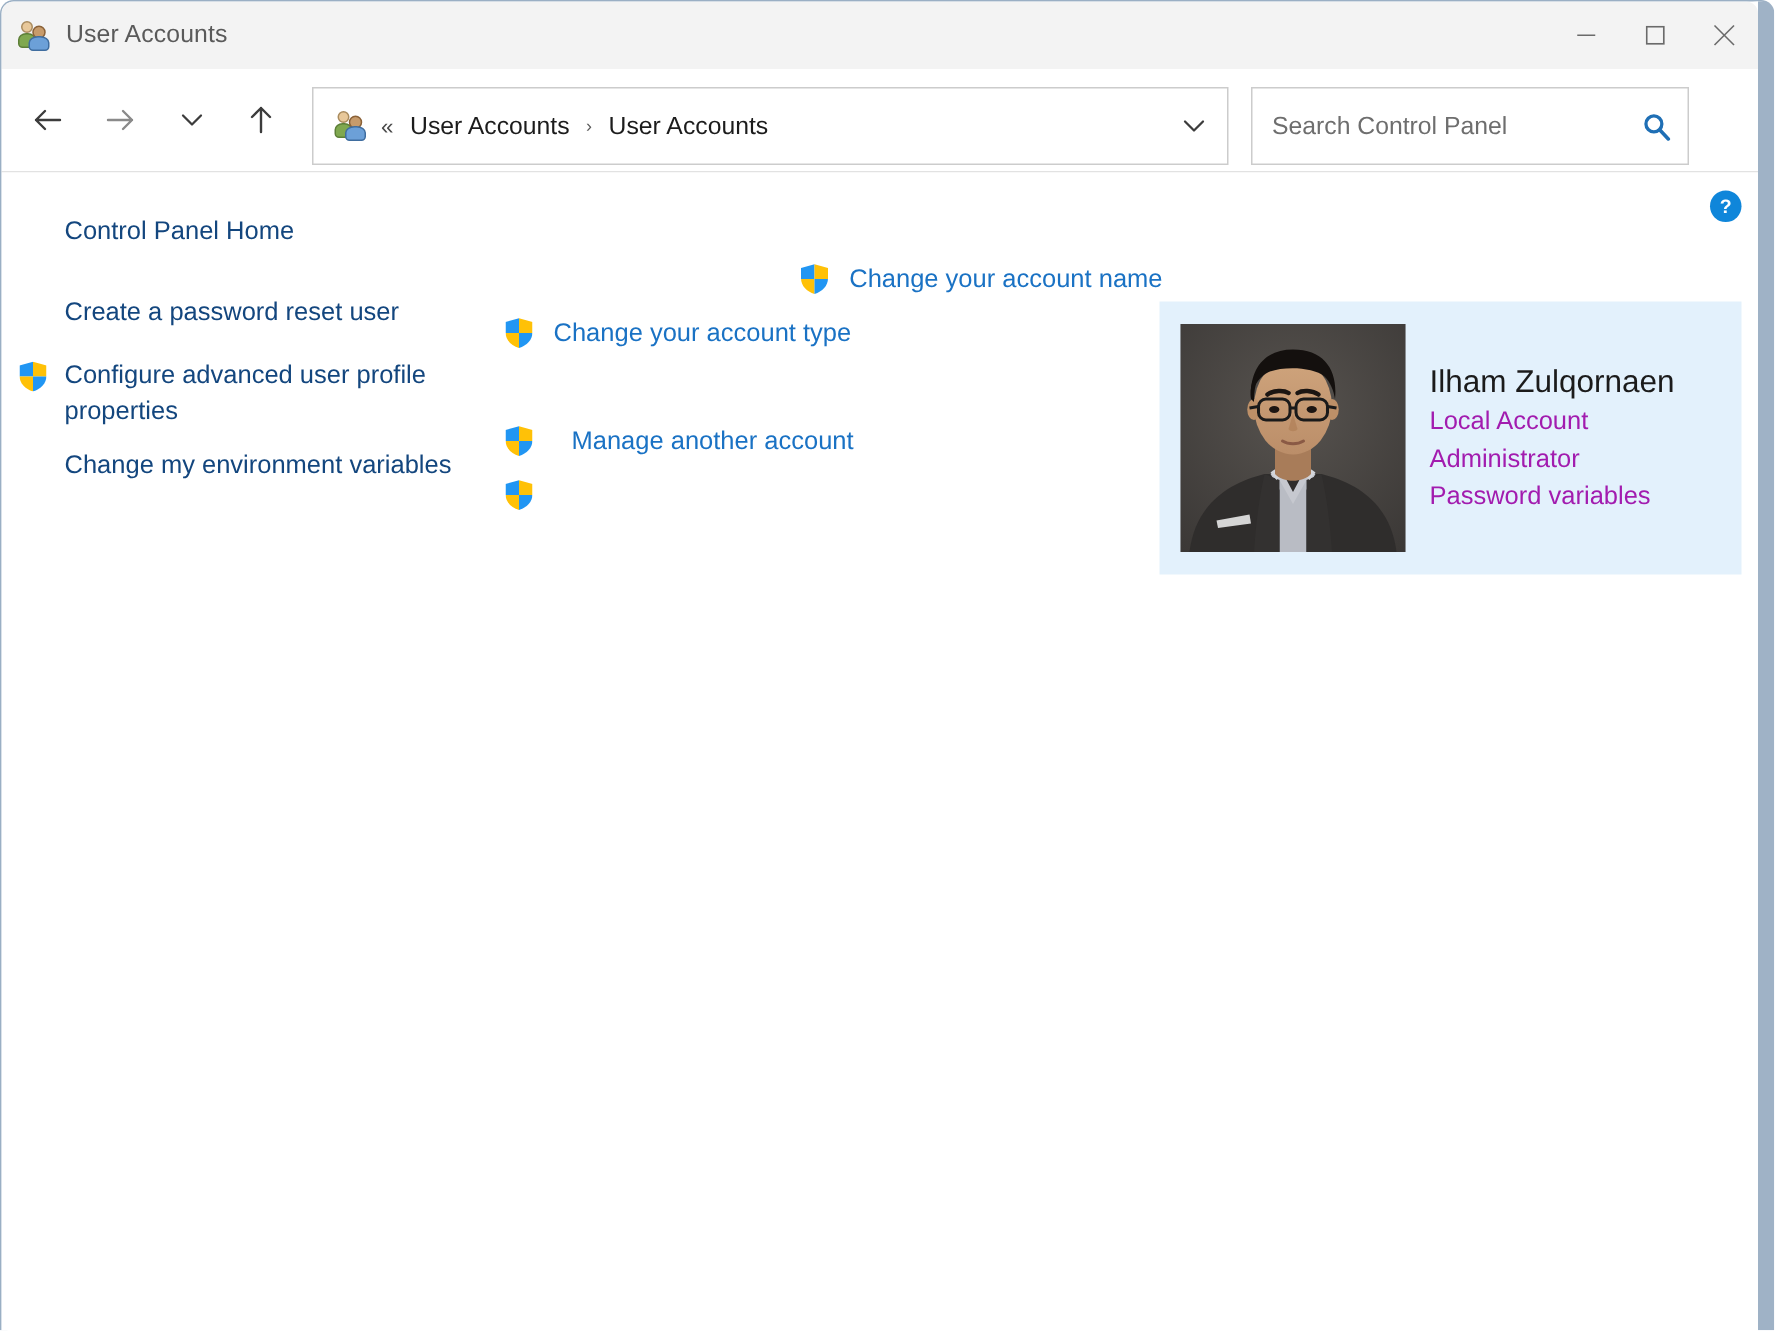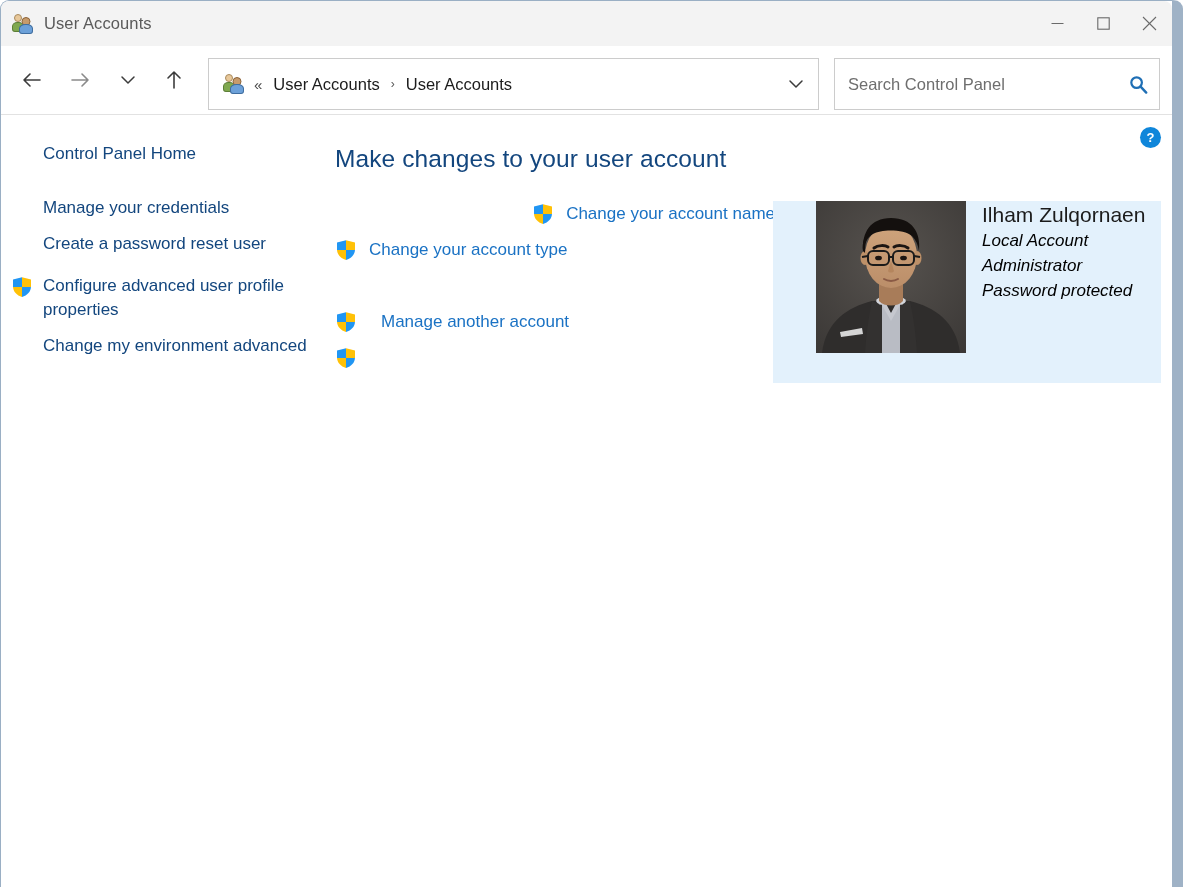--- a/index.html
+++ b/index.html
@@ -147,21 +147,21 @@
     position: absolute;
     left: 818px; top: 57px;
     width: 52px; height: 52px;
     display: flex; align-items: center; justify-content: center;
     color: #3c3c3c;
   }
 
   #searchbox {
     position: absolute;
     left: 833px; top: 57px;
-    width: 326px; height: 52px;
+    width: 292px; height: 52px;
     border: 1px solid #cccccc;
     background: #ffffff;
     display: flex;
     align-items: center;
   }
   #search-input {
     flex: 1;
     border: 0;
     outline: none;
     background: transparent;
@@ -280,21 +280,21 @@
   }
 
   
   #account-panel {
     position: absolute;
     left: 772px; top: 86px;
     width: 388px;
     height: 182px;
     background: #e3f1fc;
     display: flex;
-    padding-left: 29px;
+    align-items: center;
   }
   #avatar {
     position: relative;
     margin-left: 14px;
     width: 150px;
     height: 152px;
     overflow: hidden;
     flex: none;
     background: #4a4745;
   }
@@ -305,24 +305,23 @@
     flex-direction: column;
   }
   #account-name {
     font-size: 21px;
     color: #1b1b1b;
     line-height: 27px;
     white-space: nowrap;
   }
   .account-meta {
     font-size: 17px;
-    color: #000000;
+    color: #a21caf;
     line-height: 25px;
     white-space: nowrap;
-    font-style: italic;
   }
 </style>
 </head>
 <body>
 
 <div id="window">
 
   <div id="titlebar">
     <div id="title-icon">
       <div class="users-icon">
@@ -427,23 +426,20 @@
   <div id="content">
 
     <div id="help-btn">?</div>
 
     <div id="sidebar">
 
       <a class="side-link" id="side-home">
         <span>Control Panel Home</span>
       </a>
 
-      <a class="side-link" id="side-credentials">
-        <span>Manage your credentials</span>
-      </a>
 
       <a class="side-link" id="side-pwreset">
         <span>Create a password reset user</span>
       </a>
 
       <a class="side-link" id="side-advanced">
         <span class="shield-wrap">
           <svg class="shield" viewBox="0 0 22 22">
             <defs>
                 <clipPath id="sc1">
@@ -455,26 +451,25 @@
               <rect x="11" y="0" width="11" height="11" fill="#ffc107"></rect>
               <rect x="0" y="11" width="11" height="11" fill="#ffc107"></rect>
               <rect x="11" y="11" width="11" height="11" fill="#2196f3"></rect>
             </g>
           </svg>
         </span>
         <span>Configure advanced user profile properties</span>
       </a>
 
       <a class="side-link" id="side-envvars">
-        <span>Change my environment advanced</span>
+        <span>Change my environment variables</span>
       </a>
     </div>
 
     <div id="main">
-      <h1 id="main-heading">Make changes to your user account</h1>
 
 
       <a class="main-link" id="link-change-name">
         <span class="shield-wrap">
           <svg class="shield" viewBox="0 0 22 22">
             <defs>
                 <clipPath id="sc2">
                   <path d="M11 1.2 L20 3.6 V10.5 C20 15.6 16.2 19.4 11 21 C5.8 19.4 2 15.6 2 10.5 V3.6 Z"></path>
                 </clipPath>
               </defs>
@@ -600,18 +595,18 @@
           <path d="M68 78 C72 80.5 78 80.5 82 78" stroke="#8a5a45" stroke-width="2" fill="none" stroke-linecap="round"></path>
 
           <path d="M24 131 L46 127 L47 133 L25 136 Z" fill="#e8e8e8" opacity="0.9"></path>
         </svg>
       </div>
 
       <div id="account-info">
         <div id="account-name">Ilham Zulqornaen</div>
         <div class="account-meta">Local Account</div>
         <div class="account-meta">Administrator</div>
-        <div class="account-meta">Password protected</div>
+        <div class="account-meta">Password variables</div>
       </div>
     </div>
 
   </div>
 </div>
 
 </body></html>

